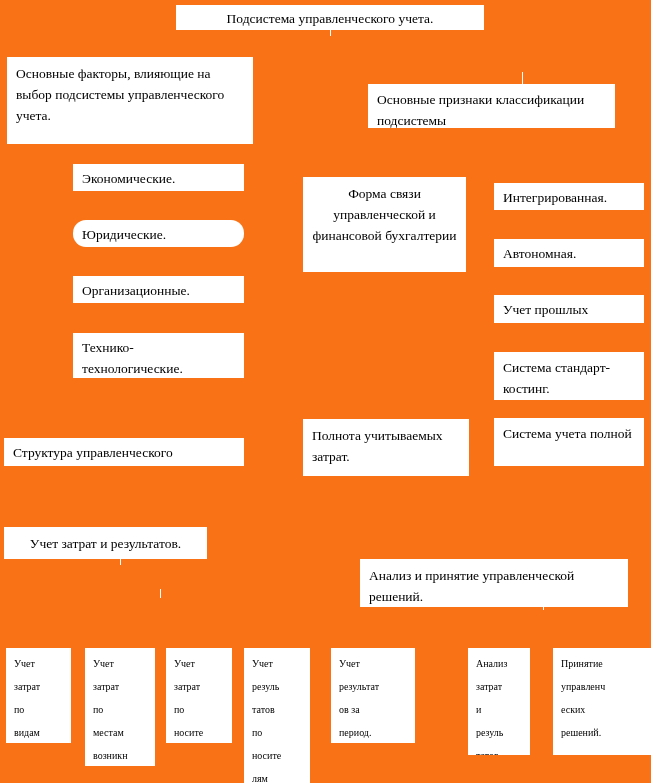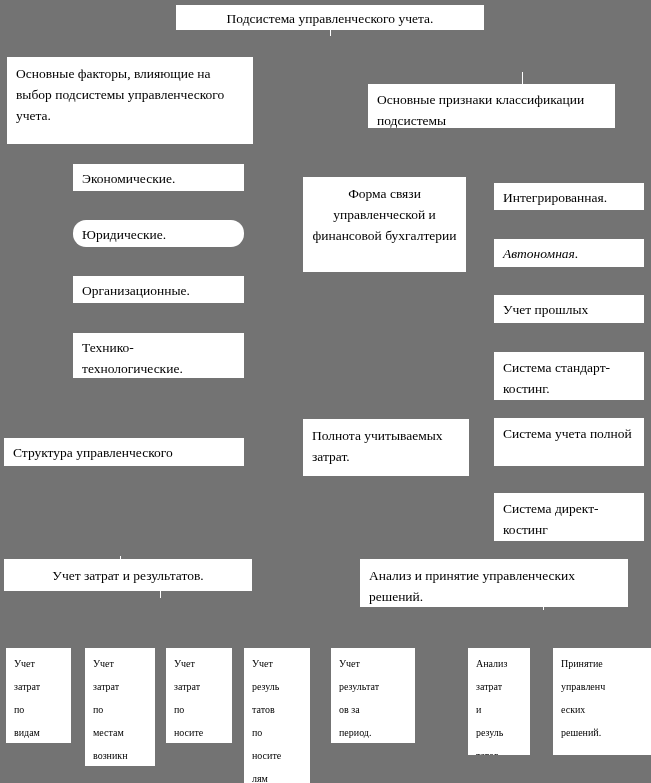--- a/index.html
+++ b/index.html
@@ -4,21 +4,21 @@
 <style>
   html, body {
     margin: 0;
     padding: 0;
     background: #000000;
   }
   #canvas {
     position: relative;
     width: 651px;
     height: 783px;
-    background: #737373;
+    background: #f97316;
     overflow: hidden;
     font-family: "Liberation Serif", "DejaVu Serif", serif;
   }
   .node {
     position: absolute;
     background: #ffffff;
     color: #000000;
     box-sizing: border-box;
     overflow: hidden;
   }
@@ -90,52 +90,49 @@
 
 
   <div class="node wide" style="left:303px; top:419px; width:166px; height:57px; padding-top:6px;">
     <span class="txt">Полнота учитываемых затрат.</span>
   </div>
 
   <div class="node wide" style="left:494px; top:183px; width:150px; height:27px; padding-top:4px;">
     <span class="txt">Интегрированная.</span>
   </div>
 
-  <div class="node wide" style="left:494px; top:239px; width:150px; height:28px; padding-top:4px;font-style:italic;">
+  <div class="node wide" style="left:494px; top:239px; width:150px; height:28px; padding-top:4px;">
     <span class="txt">Автономная.</span>
   </div>
 
   <div class="node wide" style="left:494px; top:295px; width:150px; height:28px; padding-top:4px;">
     <span class="txt">Учет прошлых</span>
   </div>
 
   <div class="node wide" style="left:494px; top:352px; width:150px; height:48px; padding-top:5px;">
     <span class="txt">Система стандарт-костинг.</span>
   </div>
 
   <div class="node wide" style="left:494px; top:418px; width:150px; height:48px; padding-top:5px;">
     <span class="txt">Система учета полной</span>
   </div>
 
-  <div class="node wide" style="left:494px; top:493px; width:150px; height:48px; padding-top:5px;">
-    <span class="txt">Система директ-костинг</span>
-  </div>
 
   <div class="node wide" style="left:4px; top:438px; width:240px; height:28px; padding-top:4px;">
     <span class="txt">Структура управленческого</span>
   </div>
 
   <div class="stub" style="left:120px; top:556px; height:9px;"></div>
-  <div class="node wide center" style="left:4px; top:559px; width:248px; height:32px; padding-top:6px;">
+  <div class="node wide center" style="left:4px; top:527px; width:203px; height:32px; padding-top:6px;">
     <span class="txt">Учет затрат и результатов.</span>
   </div>
   <div class="stub" style="left:160px; top:589px; height:9px;"></div>
 
   <div class="node wide" style="left:360px; top:559px; width:268px; height:48px; padding-top:6px;">
-    <span class="txt">Анализ и принятие управленческих решений.</span>
+    <span class="txt">Анализ и принятие управленческой решений.</span>
   </div>
   <div class="stub" style="left:543px; top:598px; height:12px;"></div>
 
   <div class="node narrow" style="left:6px; top:648px; width:65px; height:95px;">
     <span class="txt">Учет
 затрат
 по
 видам</span>
   </div>
 

